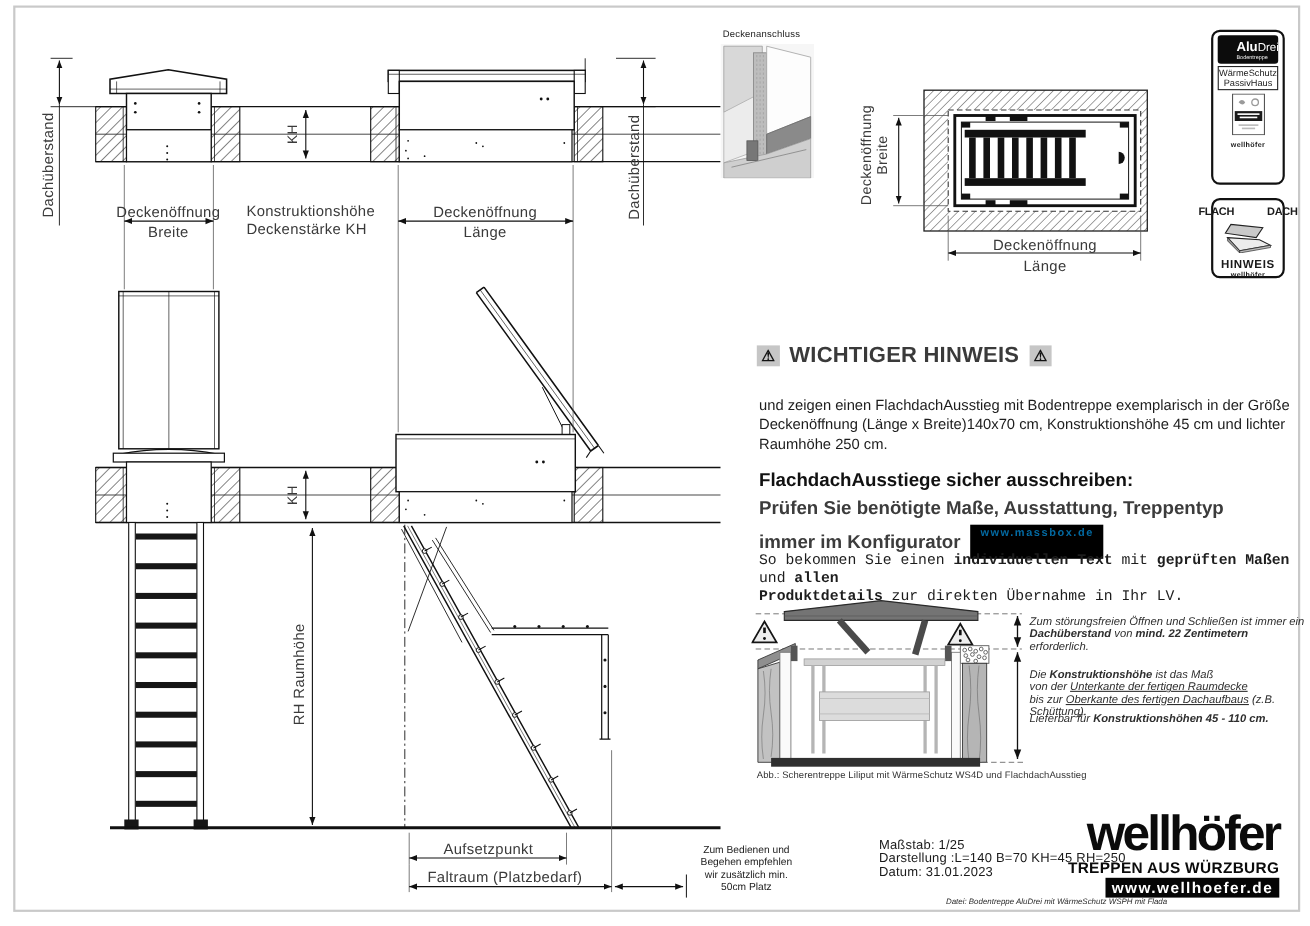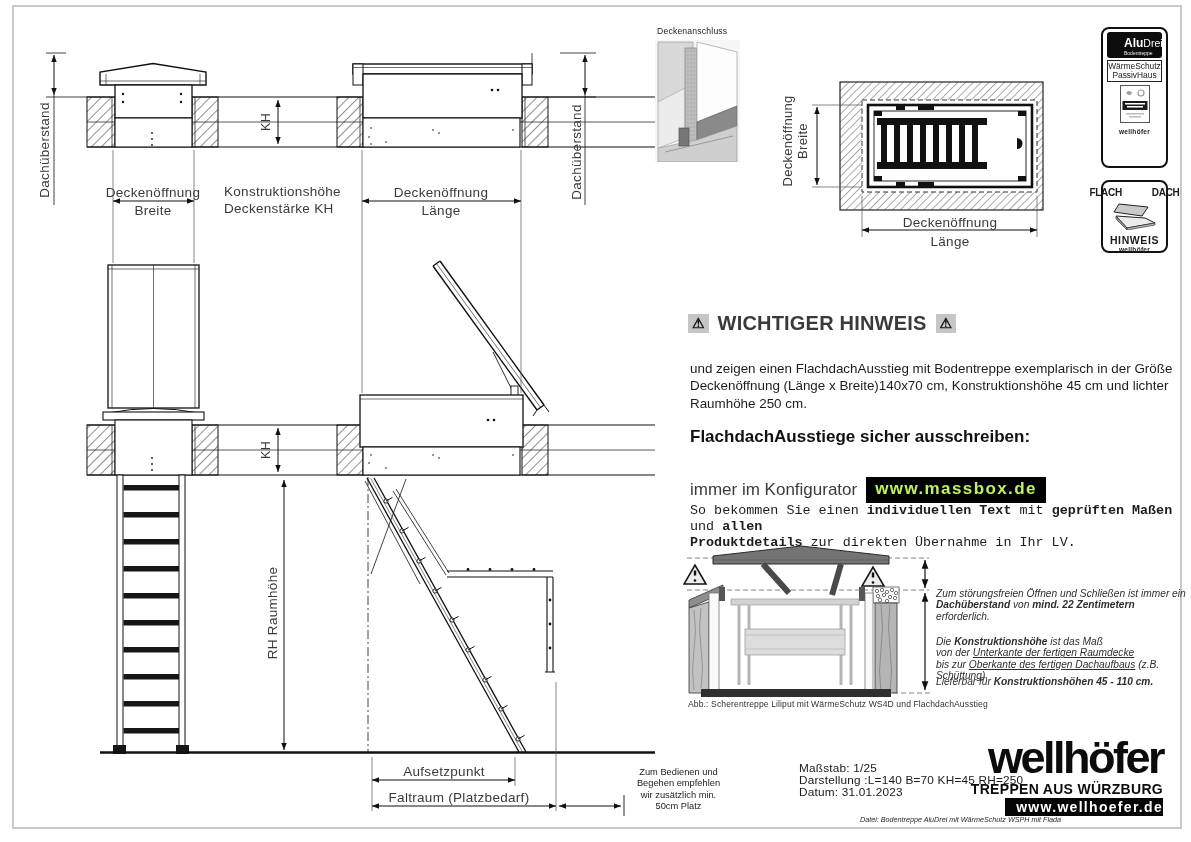--- a/index.html
+++ b/index.html
@@ -17,38 +17,38 @@
   
   .warnbox{display:inline-block;background:#c6c6c6;color:#111;font-size:14px;line-height:17px;
            padding:1px 4px;font-weight:bold;}
   .h1row{position:absolute;left:688px;top:312px;display:flex;align-items:center;gap:9px;}
   .h1txt{font-size:20px;font-weight:bold;color:#3a3a3a;letter-spacing:.2px;}
   .subhead{position:absolute;left:690px;top:338px;font-size:17.5px;color:#303030;}
   .p1{position:absolute;left:690px;top:360px;font-size:13.4px;line-height:17.3px;color:#1d1d1d;}
   .h2{position:absolute;left:690px;top:427px;font-size:17px;font-weight:bold;color:#111;}
   .h3a{position:absolute;left:690px;top:452px;font-size:17px;font-weight:bold;color:#3c3c3c;}
   .h3row{position:absolute;left:690px;top:477px;display:flex;align-items:center;gap:9px;}
-  .h3b{font-size:17px;font-weight:normal;color:#3c3c3c;}
-  .massbox{background:#000;color:#bef264;font-weight:bold;font-size:17px;letter-spacing:1.4px;
-           padding:2px 9px 4px;}
+  .h3b{font-size:17px;font-weight:bold;color:#3c3c3c;}
+  .massbox{background:#000;color:#0369a1;font-weight:bold;font-size:10px;letter-spacing:1.4px;
+           padding:2px 9px 18px;}
   .so{position:absolute;left:690px;top:503px;font-size:13.4px;line-height:16px;color:#1d1d1d;font-family:Liberation Mono, monospace;}
   
   .ann{position:absolute;left:936px;width:250px;font-style:italic;font-size:10.2px;
-       line-height:11.3px;color:#2e2e2e;margin-top:28px;}
+       line-height:11.3px;color:#2e2e2e;}
   .ann u{text-decoration:underline;}
   .cap{position:absolute;left:688px;top:699px;font-size:8.6px;color:#333;letter-spacing:.1px;}
   
   .foot{position:absolute;left:799px;top:763px;font-size:11.8px;line-height:11.9px;color:#1a1a1a;letter-spacing:.2px;}
   .fileline{position:absolute;left:813px;top:815px;font-size:7.2px;font-style:italic;color:#2a2a2a;padding-left:47px;}
   .logoname{position:absolute;left:940px;top:735px;width:223px;text-align:right;
             font-size:45px;font-weight:bold;letter-spacing:-2.5px;color:#0b0b0b;line-height:46px;}
   .logotag{position:absolute;left:940px;top:781px;width:223px;text-align:right;
            font-size:14px;font-weight:bold;letter-spacing:.3px;color:#0b0b0b;}
   .logourl{position:absolute;left:1005px;top:798px;width:158px;height:18px;background:#050505;
-           color:#fff;font-size:14px;font-weight:bold;letter-spacing:1.3px;text-align:right;line-height:18px;}
+           color:#fff;font-size:14px;font-weight:bold;letter-spacing:1.3px;text-align:center;line-height:18px;}
   
   .badge{position:absolute;left:1101px;width:67px;border:2px solid #111;border-radius:8px;background:#fff;box-sizing:border-box;}
   .b1{top:27px;height:141px;}
   .b2{top:180px;height:73px;}
   .alubox{background:#0c0c0c;color:#fff;border-radius:3px;margin:3px 4px 2px;text-align:center;padding:1px 17px 2px;}
   .alu-b{font-weight:bold;font-size:12px;}
   .alu-l{font-size:10.5px;}
   .alu-sub{font-size:5px;line-height:5px;color:#eee;}
   .wsbox{border:1px solid #222;margin:0 4px;text-align:center;font-weight:normal;font-size:8.4px;line-height:9.2px;padding:1px 0;}
   .sealwrap{width:30px;margin:3px auto 1px;text-align:center;}
@@ -375,20 +375,21 @@
     <span class="warnbox">⚠</span>
     <span class="h1txt">WICHTIGER HINWEIS</span>
     <span class="warnbox">⚠</span>
   </div>
   <div class="p1">
     <div>und zeigen einen FlachdachAusstieg mit Bodentreppe exemplarisch in der Größe</div>
     <div>Deckenöffnung (Länge x Breite)140x70 cm, Konstruktionshöhe 45 cm und lichter</div>
     <div>Raumhöhe 250 cm.</div>
   </div>
   <div class="h2">FlachdachAusstiege sicher ausschreiben:</div>
+  <div class="h3a">Prüfen Sie benötigte Maße, Ausstattung, Treppentyp</div>
   <div class="h3row">
     <span class="h3b">immer im Konfigurator</span>
     <span class="massbox">www.massbox.de</span>
   </div>
   <p class="so" style="margin:0">
     <span>So bekommen Sie einen </span><b>individuellen Text</b><span> mit </span><b>geprüften Maßen</b><span> und </span><b>allen</b><br>
     <b>Produktdetails</b><span> zur direkten Übernahme in Ihr LV.</span>
   </p>
 
   <svg class="abs" style="left:683px;top:543px" width="252" height="165" viewBox="0 0 252 165">

